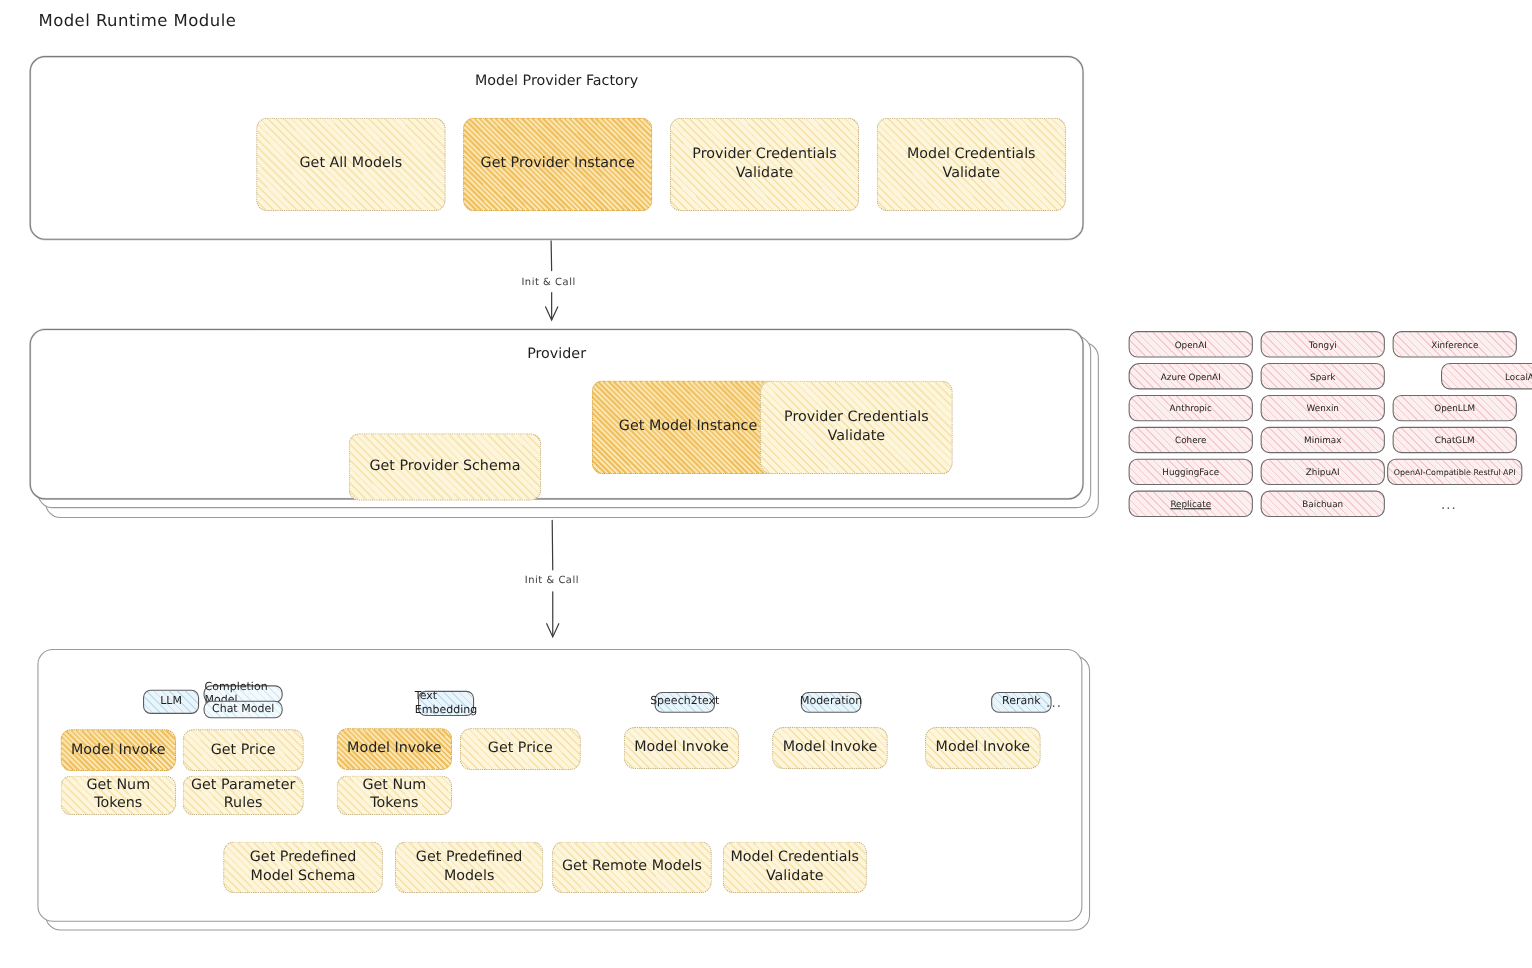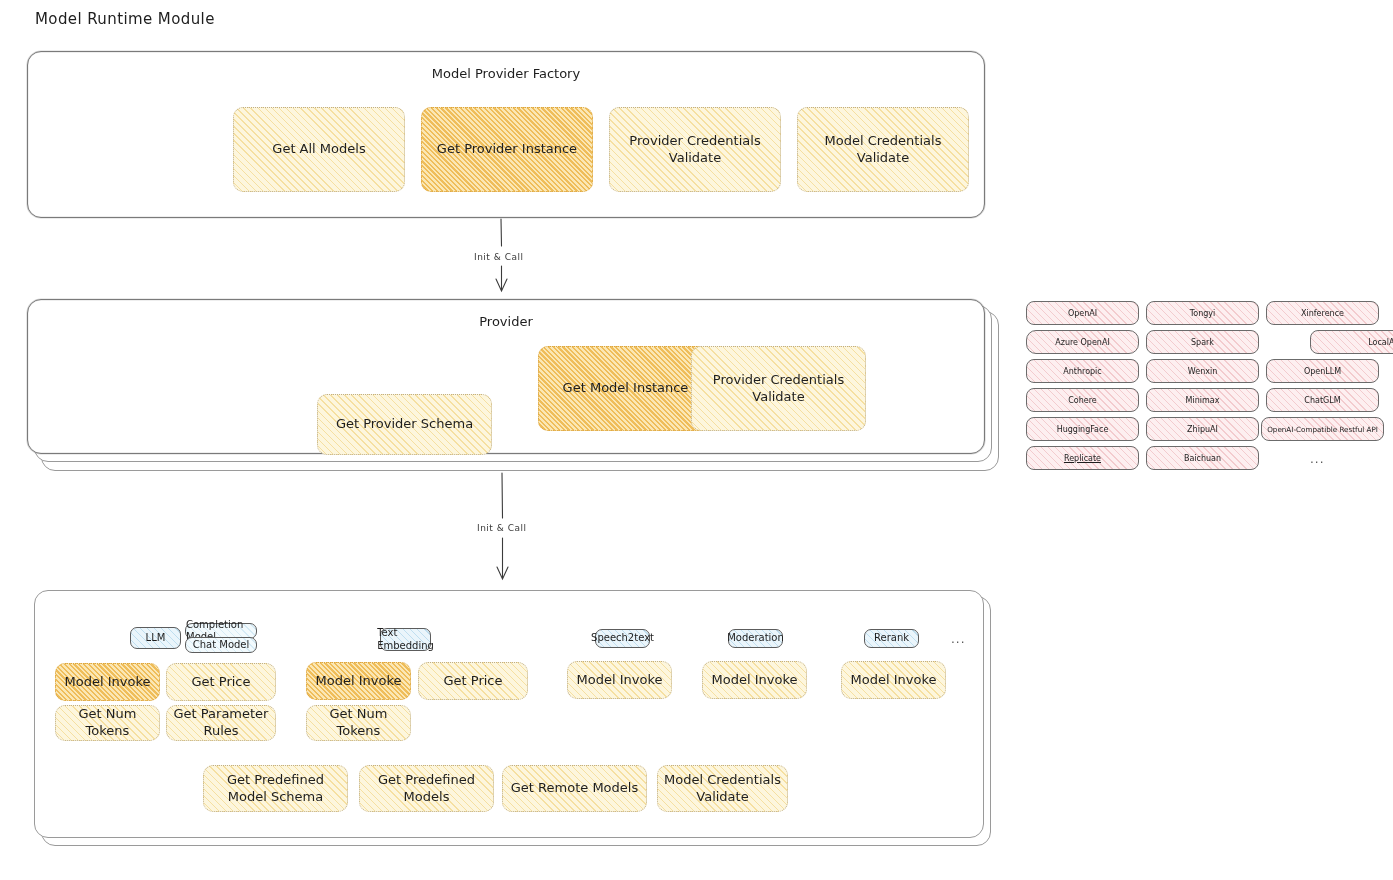--- a/index.html
+++ b/index.html
@@ -180,21 +180,21 @@
   <div class="node hl" style="left:306px;top:662px;width:105px;height:38px;">Model Invoke</div>
   <div class="node" style="left:418px;top:662px;width:110px;height:38px;">Get Price</div>
   <div class="node" style="left:306px;top:705px;width:105px;height:36px;">Get Num Tokens</div>
 
   <div class="badge" style="left:595px;top:629px;width:55px;height:19px;">Speech2text</div>
   <div class="node" style="left:567px;top:661px;width:105px;height:38px;">Model Invoke</div>
 
   <div class="badge" style="left:728px;top:629px;width:55px;height:19px;">Moderation</div>
   <div class="node" style="left:702px;top:661px;width:105px;height:38px;">Model Invoke</div>
 
-  <div class="badge" style="left:864px;top:629px;width:55px;height:19px;">Rerank</div>
+  <div class="badge" style="left:901px;top:629px;width:55px;height:19px;">Rerank</div>
   <div class="node" style="left:841px;top:661px;width:105px;height:38px;">Model Invoke</div>
 
   <div class="ellipsis" style="left:951px;top:632px;">...</div>
 
   <div class="node" style="left:203px;top:765px;width:145px;height:47px;">Get Predefined Model Schema</div>
   <div class="node" style="left:359px;top:765px;width:135px;height:47px;">Get Predefined Models</div>
   <div class="node" style="left:502px;top:765px;width:145px;height:47px;">Get Remote Models</div>
   <div class="node" style="left:657px;top:765px;width:131px;height:47px;">Model Credentials Validate</div>
 
   <svg class="arrows" viewBox="0 0 1393 880">

